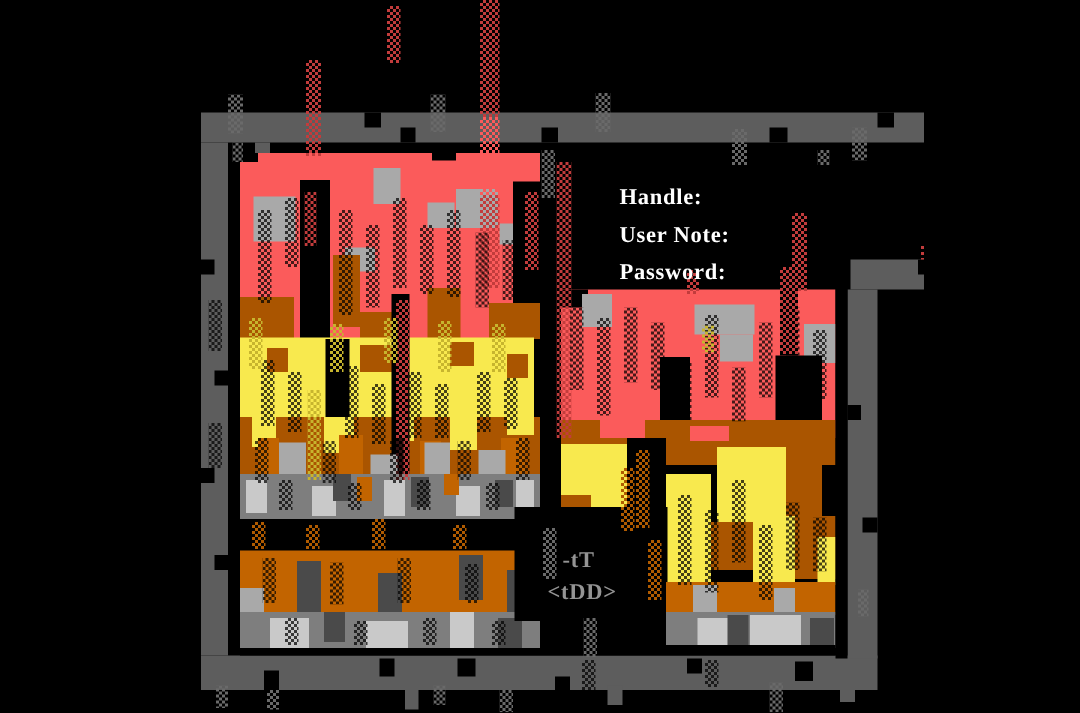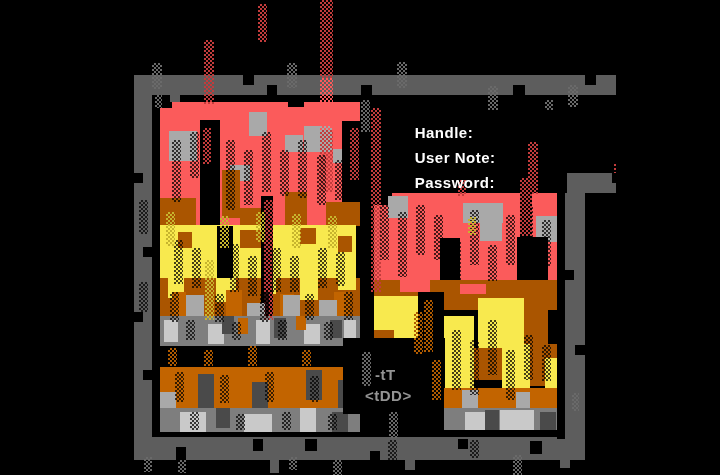--- a/index.html
+++ b/index.html
@@ -1,17 +1,17 @@
 <!DOCTYPE html>
 <html><head>
 <meta charset="utf-8">
 <style>
   html,body{margin:0;padding:0;background:#000;}
   #stage{position:relative;width:616px;height:475px;background:#000;overflow:hidden;
-         font-family:Liberation Sans, sans-serif;}
+         font-family:Liberation Serif, serif;}
   .blk{position:absolute;}
   .dith{position:absolute;background-image:conic-gradient(var(--c) 0 25%,transparent 25% 50%,var(--c) 50% 75%,transparent 75%);background-size:4px 4px;}
   .txt{position:absolute;font-weight:bold;font-size:15px;line-height:17px;letter-spacing:.5px;white-space:pre;}
   .prompt{color:#fff;}
   .sig{color:#949494;}
 </style>
 </head>
 <body>
 
 <div id="stage">

